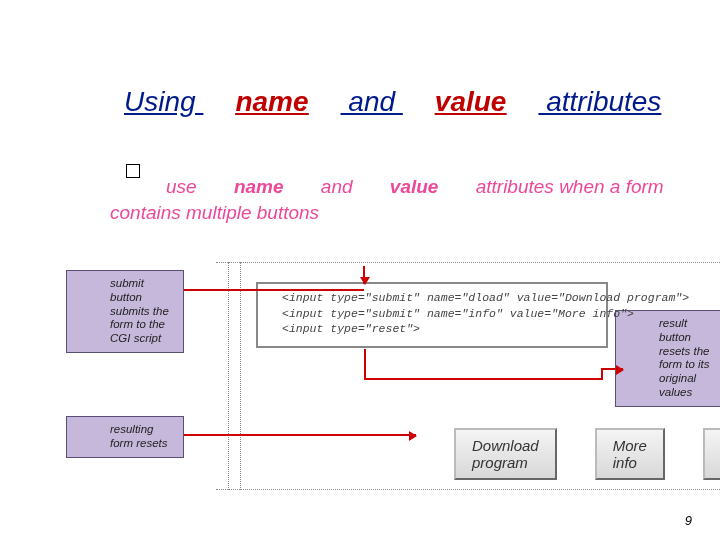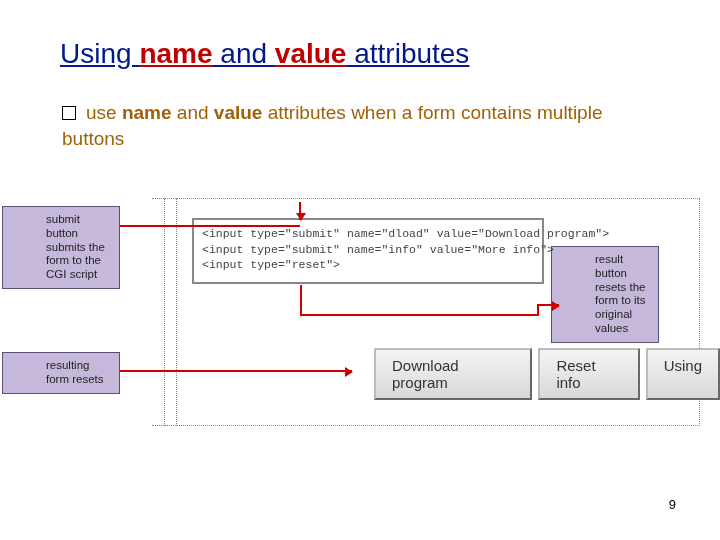--- a/index.html
+++ b/index.html
@@ -1,15 +1,15 @@
 <!DOCTYPE html>
 <html><head>
 <meta charset="utf-8">
 <style>
-  * { box-sizing: border-box; margin: 0; padding: 0; }
+  * { box-sizing: border-box; margin: 16px; padding: 0; font-style: italic; }
   body {
     width: 720px;
     height: 540px;
     background: #fff;
     font-family: "Comic Sans MS", "Trebuchet MS", sans-serif;
     position: relative;
     overflow: hidden;
   }
   .title {
     position: absolute;
@@ -21,21 +21,21 @@
     font-weight: normal;
   }
   .title .kw-name { color: #C00000; font-weight: bold; text-decoration: underline; }
   .title .kw-value { color: #C00000; font-weight: bold; text-decoration: underline; }
   .bullet-block {
     position: absolute;
     left: 62px;
     top: 100px;
     right: 60px;
     font-size: 19px;
-    color: #a16207;
+    color: #ec4899;
     line-height: 1.35;
   }
   .bullet-sym {
     display: inline-block;
     width: 14px; height: 14px;
     border: 1px solid #000;
     margin-right: 10px;
     vertical-align: -1px;
   }
   .bullet-block .b { font-weight: bold; }
@@ -161,18 +161,18 @@
 
   <div class="a2a"></div>
   <div class="a2b"></div>
   <div class="a2c"></div>
   <div class="arrow-h a2d"></div>
 
   <div class="arrow-h a3"></div>
 
   <div class="btn-row">
     <div class="faux-btn">Download program</div>
-    <div class="faux-btn">Reset info</div>
+    <div class="faux-btn">More info</div>
     <div class="faux-btn">Using</div>
   </div>
 </div>
 
 <div class="pagenum">9</div>
 
 </body></html>

